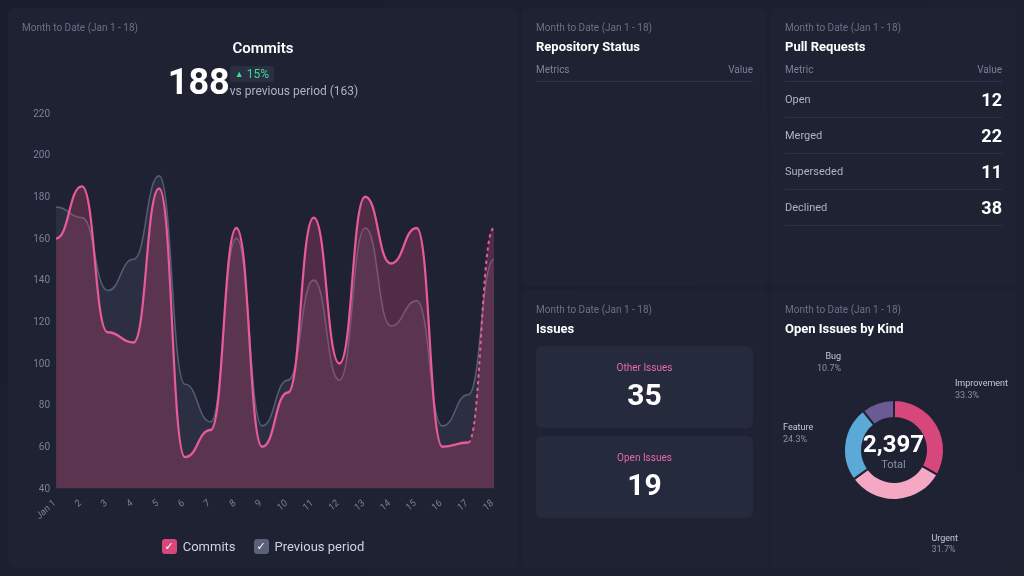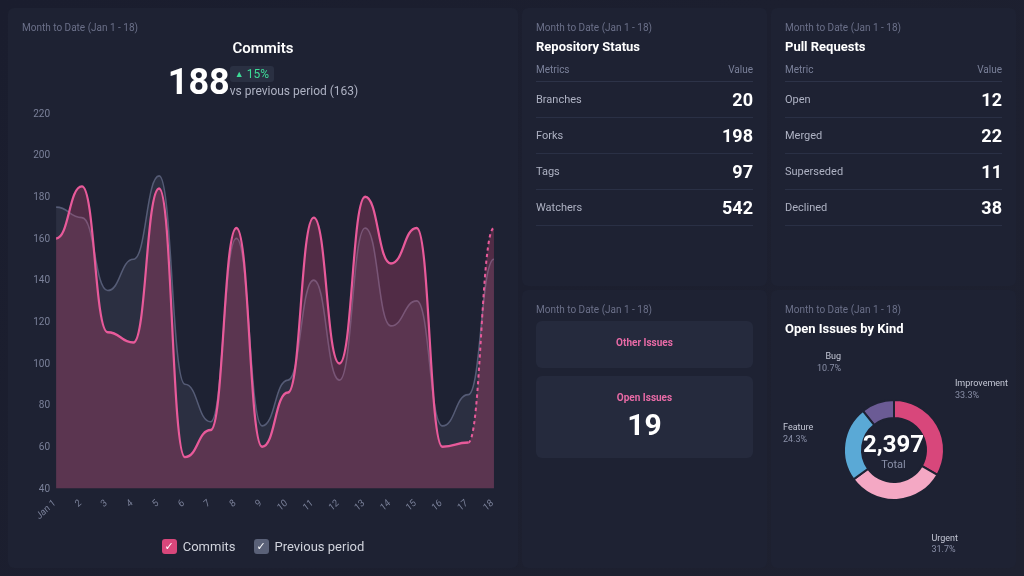--- a/index.html
+++ b/index.html
@@ -22,21 +22,21 @@
 .legend-item{display:flex;align-items:center;gap:6px;cursor:pointer}
 .checkbox{width:15px;height:15px;border-radius:3px;display:flex;align-items:center;justify-content:center;font-size:11px;color:#fff}
 .checkbox.pink{background:#d8477b}
 .checkbox.grey{background:#5a6178}
 .panel-title{text-align:left;font-size:13px;font-weight:700;color:#fff;margin-bottom:10px}
 .table-head{display:flex;justify-content:space-between;font-size:10px;color:#7a8099;border-bottom:1px solid #2d3348;padding-bottom:6px}
 .table-row{display:flex;justify-content:space-between;align-items:center;border-bottom:1px solid #2a3045;padding:7px 0}
 .row-label{font-size:11px;color:#aeb2c3}
 .row-value{font-size:18px;font-weight:700;color:#fff}
 .issue-box{background:#252a3d;border-radius:6px;padding:16px;text-align:center;margin-bottom:8px}
-.issue-label{font-size:10px;color:#e86aa6;font-weight:700;margin-bottom:4px}
+.issue-label{font-size:10px;color:#e86aa6;font-weight:400;margin-bottom:4px}
 .issue-value{font-size:30px;font-weight:700;color:#fff}
 .donut-wrap{position:relative;display:flex;justify-content:center;align-items:center;flex:1}
 .donut-center{position:absolute;text-align:center}
 .donut-total{font-size:24px;font-weight:700;color:#fff}
 .donut-label{font-size:11px;color:#8a90a8}
 .slice-label{position:absolute;font-size:9px;color:#c5c8d6;line-height:1.3}
 .slice-pct{font-size:9px;color:#8a90a8}
 .axis-text{font-size:10px;fill:#7a8099}
 .tick-rot{font-size:9px;fill:#7a8099}
 </style>
@@ -106,38 +106,20 @@
     </div>
   </div>
 
   <div class="panel">
     <div class="period">Month to Date (Jan 1 - 18)</div>
     <div class="panel-title">Repository Status</div>
     <div class="table-head">
       <span>Metrics</span>
       <span>Value</span>
     </div>
-    <div id="repo-rows">
-        <div class="table-row">
-          <span class="row-label">Branches</span>
-          <span class="row-value">20</span>
-        </div>
-        <div class="table-row">
-          <span class="row-label">Forks</span>
-          <span class="row-value">198</span>
-        </div>
-        <div class="table-row">
-          <span class="row-label">Tags</span>
-          <span class="row-value">97</span>
-        </div>
-        <div class="table-row">
-          <span class="row-label">Watchers</span>
-          <span class="row-value">542</span>
-        </div>
-      </div>
   </div>
 
   <div class="panel">
     <div class="period">Month to Date (Jan 1 - 18)</div>
     <div class="panel-title">Pull Requests</div>
     <div class="table-head">
       <span>Metric</span>
       <span>Value</span>
     </div>
     <div id="pr-rows">
@@ -155,22 +137,24 @@
         </div>
         <div class="table-row">
           <span class="row-label">Declined</span>
           <span class="row-value">38</span>
         </div>
       </div>
   </div>
 
   <div class="panel">
     <div class="period">Month to Date (Jan 1 - 18)</div>
+    <div class="panel-title">Issues</div>
     <div class="issue-box">
       <div class="issue-label">Other Issues</div>
+      <div class="issue-value">35</div>
     </div>
     <div class="issue-box">
       <div class="issue-label">Open Issues</div>
       <div class="issue-value">19</div>
     </div>
   </div>
 
   <div class="panel">
     <div class="period">Month to Date (Jan 1 - 18)</div>
     <div class="panel-title">Open Issues by Kind</div>

